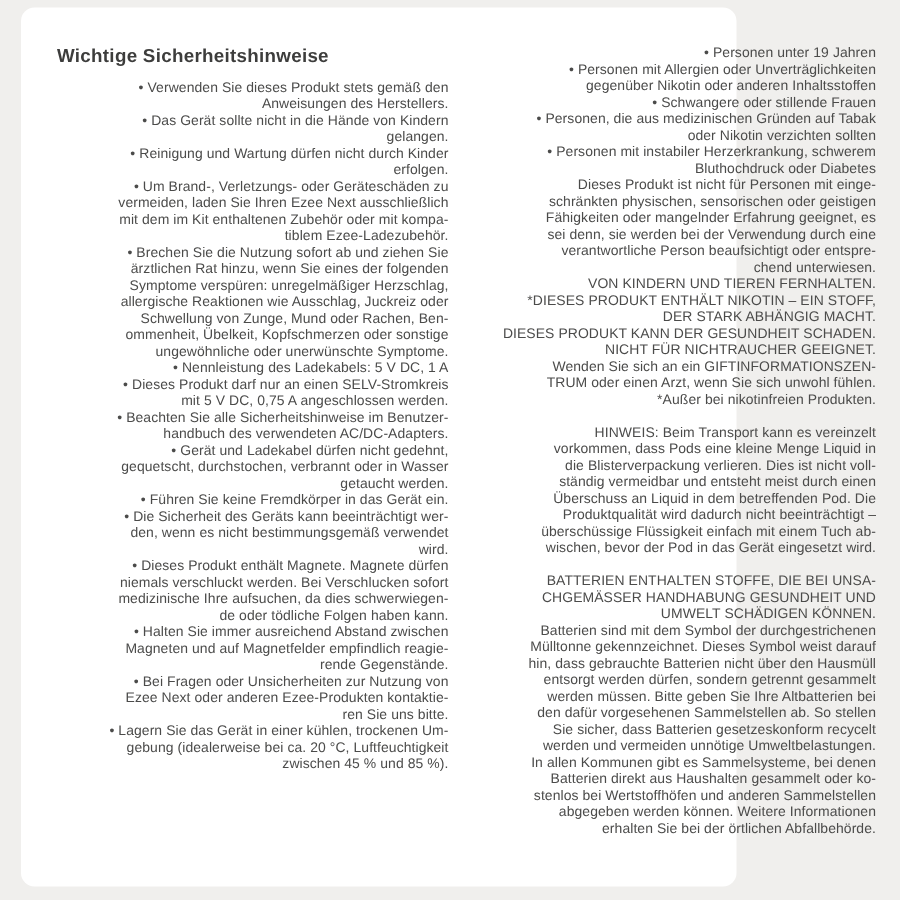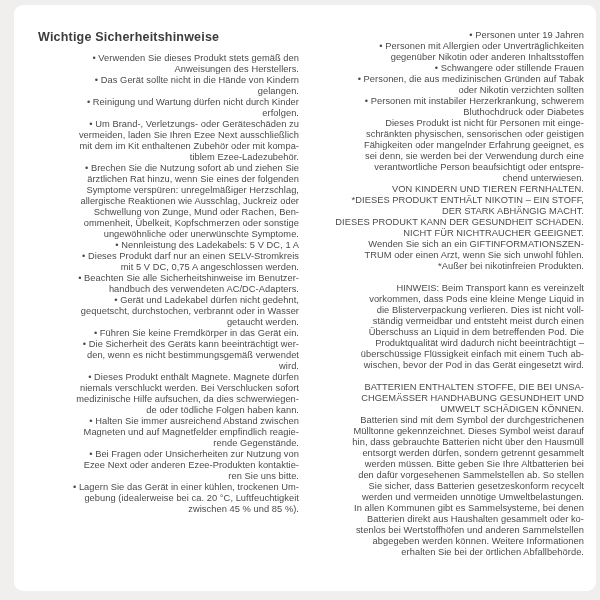--- a/index.html
+++ b/index.html
@@ -8,21 +8,21 @@
     width: 600px;
     height: 600px;
     background: #f0efed;
     font-family: "Liberation Sans", "DejaVu Sans", sans-serif;
     overflow: hidden;
   }
   .card {
     position: absolute;
     left: 14px;
     top: 5px;
-    width: 582px;
+    width: 477px;
     height: 586px;
     background: #ffffff;
     border-radius: 9px;
     box-sizing: border-box;
     padding: 25px 4px 0 24px;
   }
   .columns {
     display: flex;
     gap: 24px;
   }
@@ -84,21 +84,21 @@
 handbuch des verwendeten AC/DC-Adapters.</p>
       <p class="para">• Gerät und Ladekabel dürfen nicht gedehnt,
 gequetscht, durchstochen, verbrannt oder in Wasser
 getaucht werden.</p>
       <p class="para">• Führen Sie keine Fremdkörper in das Gerät ein.</p>
       <p class="para">• Die Sicherheit des Geräts kann beeinträchtigt wer-
 den, wenn es nicht bestimmungsgemäß verwendet
 wird.</p>
       <p class="para">• Dieses Produkt enthält Magnete. Magnete dürfen
 niemals verschluckt werden. Bei Verschlucken sofort
-medizinische Hilfe aufsuchen, da dies schwerwiegen-
+medizinische Ihre aufsuchen, da dies schwerwiegen-
 de oder tödliche Folgen haben kann.</p>
       <p class="para">• Halten Sie immer ausreichend Abstand zwischen
 Magneten und auf Magnetfelder empfindlich reagie-
 rende Gegenstände.</p>
       <p class="para">• Bei Fragen oder Unsicherheiten zur Nutzung von
 Ezee Next oder anderen Ezee-Produkten kontaktie-
 ren Sie uns bitte.</p>
       <p class="para">• Lagern Sie das Gerät in einer kühlen, trockenen Um-
 gebung (idealerweise bei ca. 20 °C, Luftfeuchtigkeit
 zwischen 45 % und 85 %).</p>

